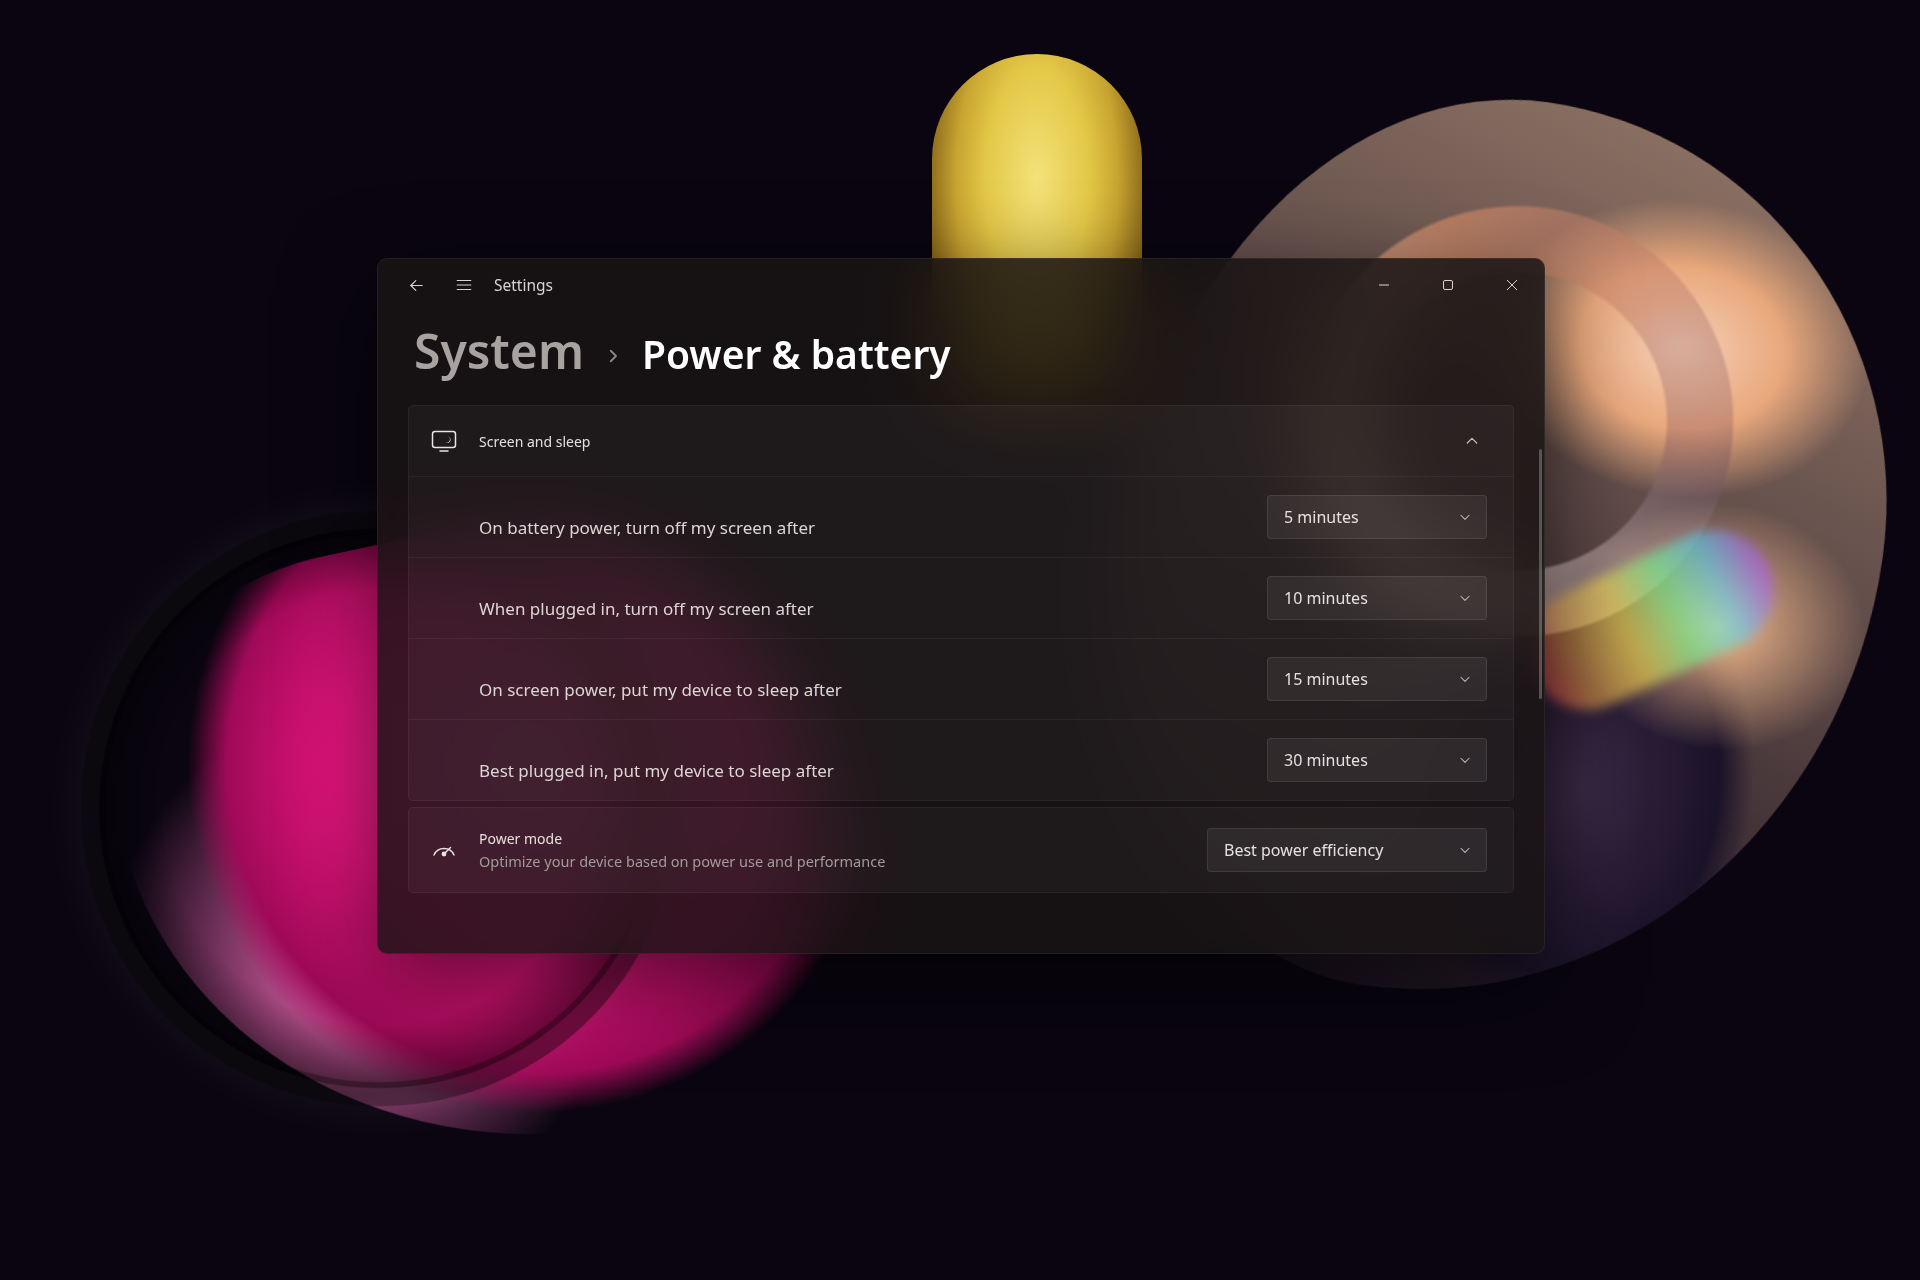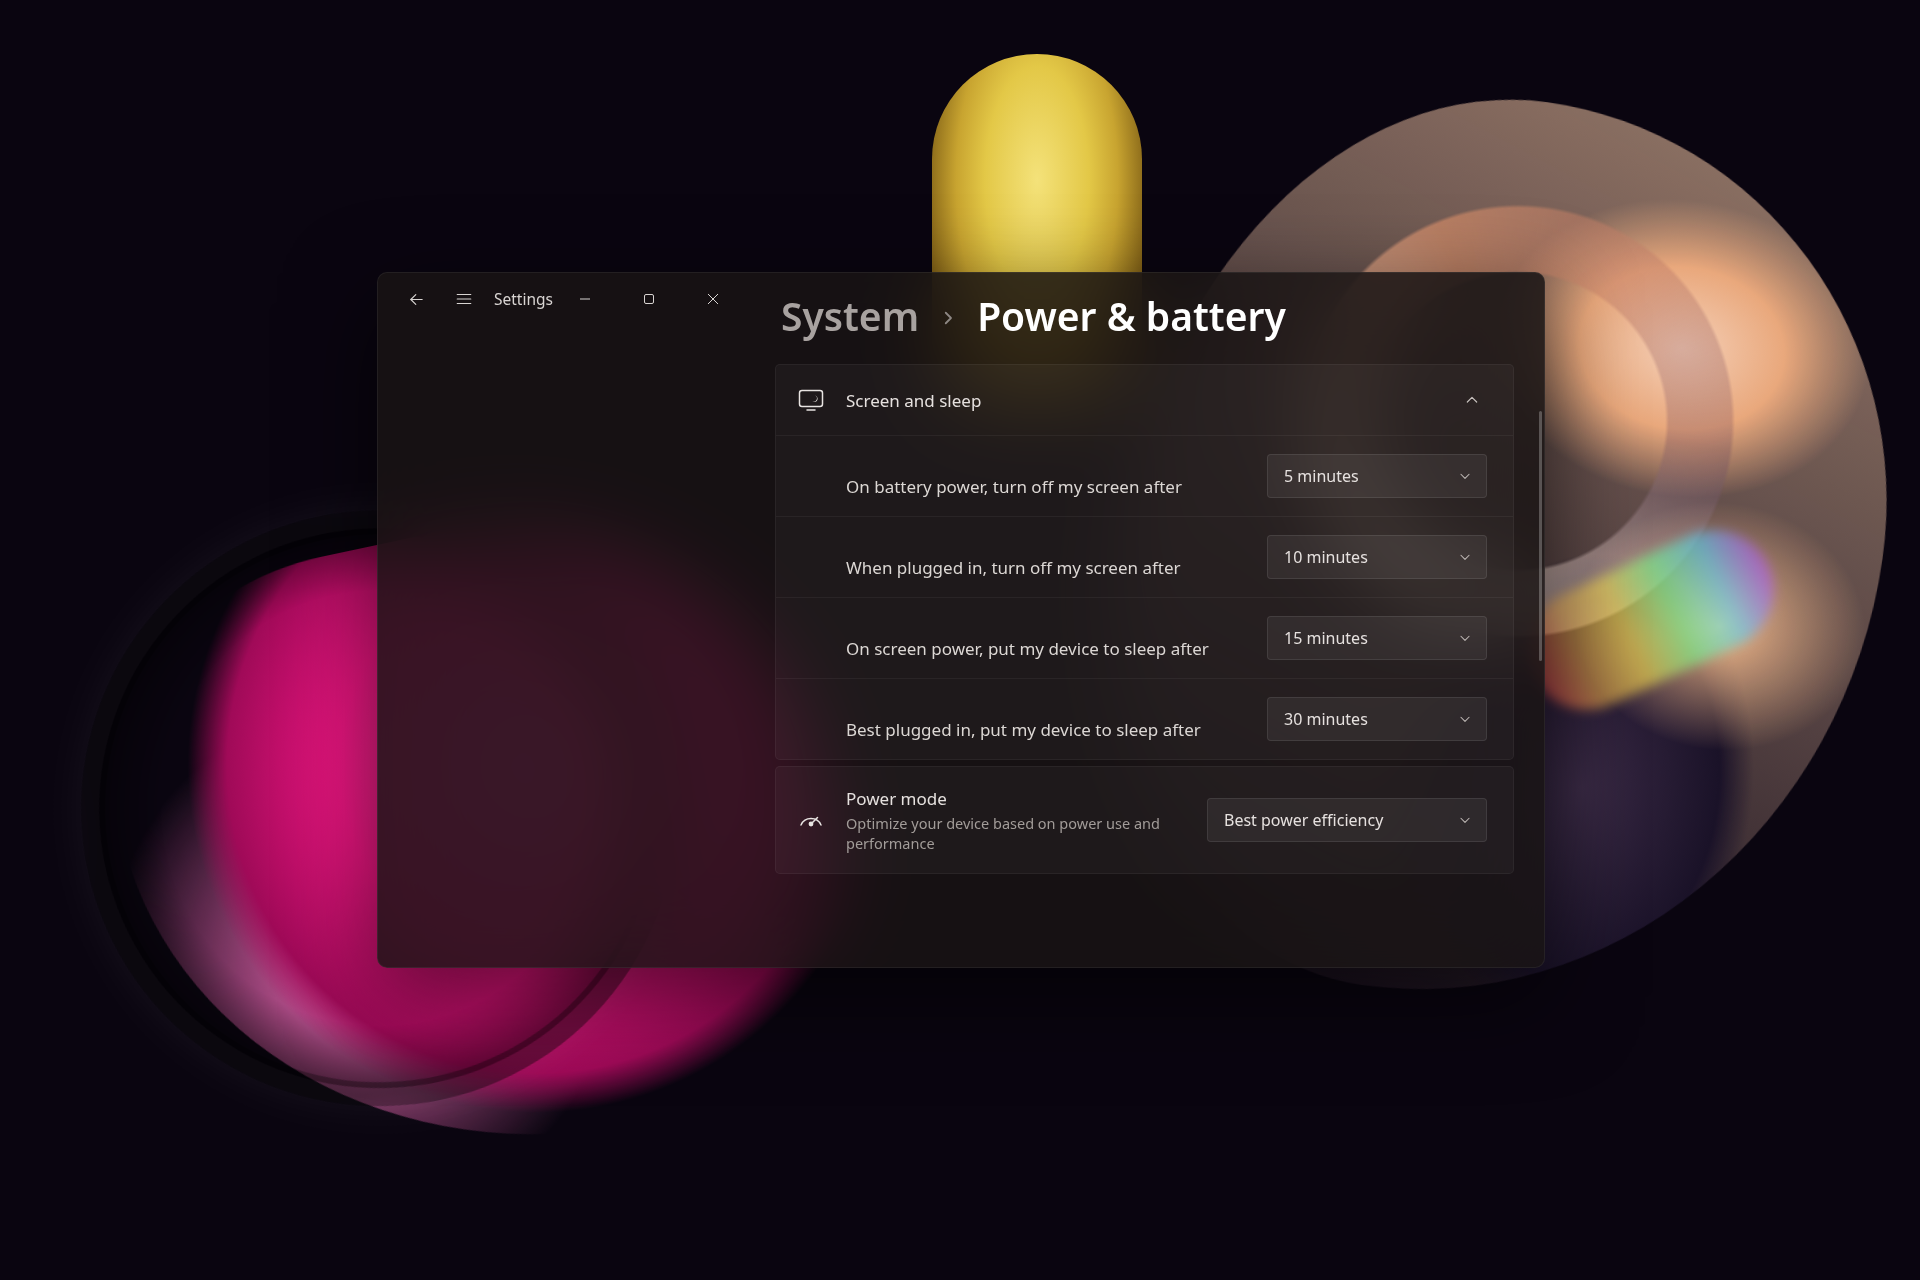--- a/index.html
+++ b/index.html
@@ -69,30 +69,30 @@
   }
   .shape.rainbow{
     right:140px;top:560px;width:260px;height:120px;transform:rotate(-25deg);
     background:linear-gradient(90deg,#ff4d4d,#ffb84d,#ffe84d,#66ff8c,#4dd2ff,#b84dff);
     border-radius:60px;filter:blur(6px);opacity:0.55;
   }
 
   
   .window{
     position:absolute;
-    left:377px; top:272px;
+    left:377px; top:258px;
     width:1166px; height:694px;
     background:var(--win-bg);
     backdrop-filter:blur(38px) saturate(115%);
     -webkit-backdrop-filter:blur(38px) saturate(115%);
     border:1px solid var(--win-border);
     border-radius:var(--radius-win);
     box-shadow:0 30px 90px rgba(0,0,0,0.6);
     color:var(--title-fg);
-    display:flex;flex-direction:row;
+    display:flex;flex-direction:column;
     overflow:hidden;
   }
 
   .titlebar{
     height:52px;
     display:flex;align-items:center;
     padding-left:14px;
   }
   .tb-btn{
     width:48px;height:52px;display:flex;align-items:center;justify-content:center;
@@ -108,41 +108,41 @@
   .content{
     flex:1;display:flex;flex-direction:column;
     padding:0 30px 16px 30px;
     position:relative;
   }
 
   .breadcrumbs{
     display:flex;align-items:baseline;gap:20px;
     margin:2px 0 22px 6px;
   }
-  .crumb-root{font-size:39px;font-weight:600;color:#a8a2a0;}
+  .crumb-root{font-size:48px;font-weight:600;color:#a8a2a0;}
   .crumb-sep{font-size:26px;color:#8d8784;position:relative;top:-4px;}
   .crumb-current{font-size:39px;font-weight:600;color:#ffffff;margin-top:14px;}
 
   .cards{display:flex;flex-direction:column;gap:6px;}
 
   .card{
     background:var(--card-bg);
     border:1px solid var(--divider);
     border-radius:var(--radius-card);
     overflow:hidden;
   }
 
   .card-header{
     display:flex;align-items:center;
     padding:20px 26px 20px 22px;
     gap:22px;
   }
   .card-header .hdr-icon{width:26px;height:26px;display:flex;align-items:center;justify-content:center;color:#e8e4e2;}
   .card-header .hdr-text{flex:1;}
-  .hdr-title{font-size:17px;color:#e6e1df;font-weight:400;}
+  .hdr-title{font-size:14px;color:#e6e1df;font-weight:400;}
   .hdr-sub{font-size:14.5px;color:var(--sub-fg);margin-top:3px;}
   .chev-btn{color:#c6c0bd;display:flex;align-items:center;justify-content:center;width:30px;height:30px;}
 
   .card-body{border-top:1px solid var(--divider);}
   .row{
     display:flex;align-items:flex-end;justify-content:space-between;
     padding:18px 26px 18px 70px;
     border-top:1px solid var(--divider);
   }
   .row:first-child{border-top:none;}

